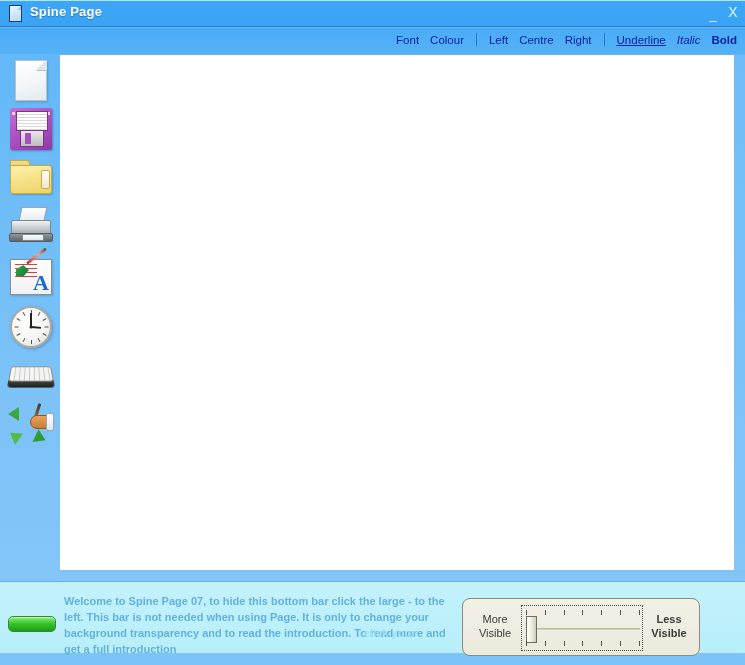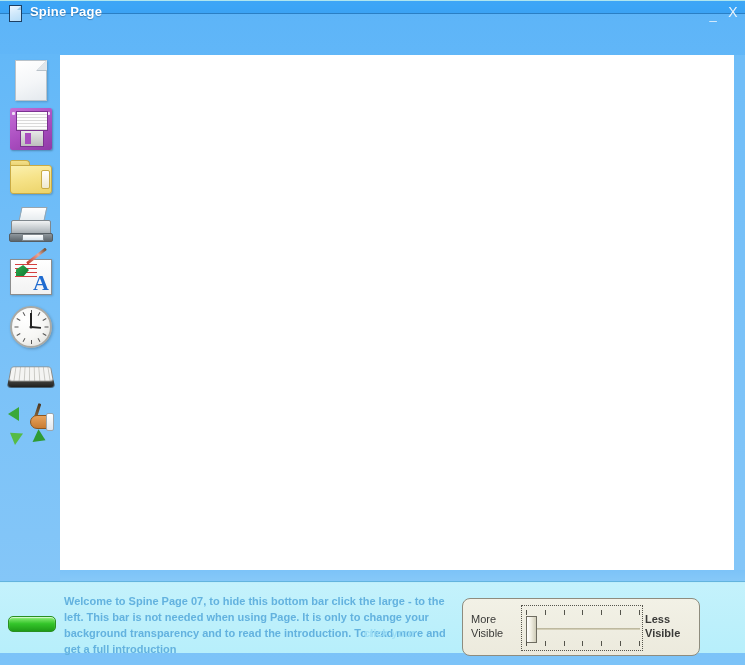--- a/index.html
+++ b/index.html
@@ -13,21 +13,21 @@
   }
   .app {
     position: relative;
     width: 745px; height: 665px;
     background: linear-gradient(180deg,#5cb4f8 0%, #76c0f7 45%, #7cc3f8 100%);
     overflow: hidden;
   }
 
   
   .titlebar {
-    position: absolute; left: 0; top: 0; width: 745px; height: 14px;
+    position: absolute; left: 0; top: 0; width: 745px; height: 27px;
     background: linear-gradient(180deg,#3ea6f6 0%, #3ba5f6 55%, #3ba2f4 100%);
     border-bottom: 1px solid #2a7fc4;
     box-sizing: border-box;
   }
   .titlebar::before {
     content:""; position:absolute; left:0; top:0; width:100%; height:1px;
     background:#aee6ef;
   }
   .title-icon {
     position: absolute; left: 9px; top: 5px;
@@ -314,21 +314,21 @@
   .slider-group {
     position: absolute; left: 462px; top: 598px;
     width: 238px; height: 58px;
     background: linear-gradient(180deg,#f2f1e6 0%, #eceadd 100%);
     border: 1px solid #8e8c7e;
     border-radius: 8px;
     box-sizing: border-box;
   }
   .sl-label {
     position: absolute; top: 13px;
-    font-size: 11px; line-height: 14px; color: #3a3a38; text-align: left;
+    font-size: 11px; line-height: 14px; color: #3a3a38; text-align: center;
   }
   .sl-label.more { left: 8px; width: 48px; }
   .sl-label.less { right: 6px; width: 48px; font-weight: bold; }
   .sl-track-box {
     position: absolute; left: 58px; top: 6px; width: 122px; height: 46px;
     border: 1px dotted #55544c;
     box-sizing: border-box;
   }
   .ticks {
     position: absolute; left: 4px; width: 114px; height: 5px;
@@ -365,20 +365,34 @@
 
   <div class="titlebar">
     <div class="title-icon"></div>
     <div class="title-text">Spine Page</div>
     <div class="win-btns">
       <div class="win-btn min">_</div>
       <div class="win-btn close">X</div>
     </div>
   </div>
 
+  <div class="formatbar">
+    <div class="fmt-items">
+      <span class="fmt-item">Font</span>
+      <span class="fmt-item">Colour</span>
+      <span class="fmt-sep"></span>
+      <span class="fmt-item">Left</span>
+      <span class="fmt-item">Centre</span>
+      <span class="fmt-item">Right</span>
+      <span class="fmt-sep"></span>
+      <span class="fmt-item fmt-underline">Underline</span>
+      <span class="fmt-item fmt-italic">Italic</span>
+      <span class="fmt-item fmt-bold">Bold</span>
+    </div>
+  </div>
 
   <div class="sidebar">
 
     <div class="side-item" style="top:4px;">
       <div class="ic-doc"></div>
     </div>
 
     <div class="side-item" style="top:52px;">
       <div class="ic-floppy">
         <span class="hole-l"></span>

